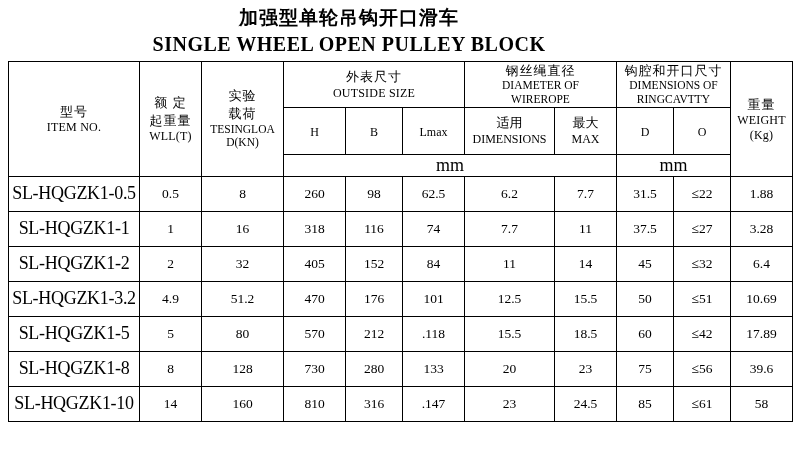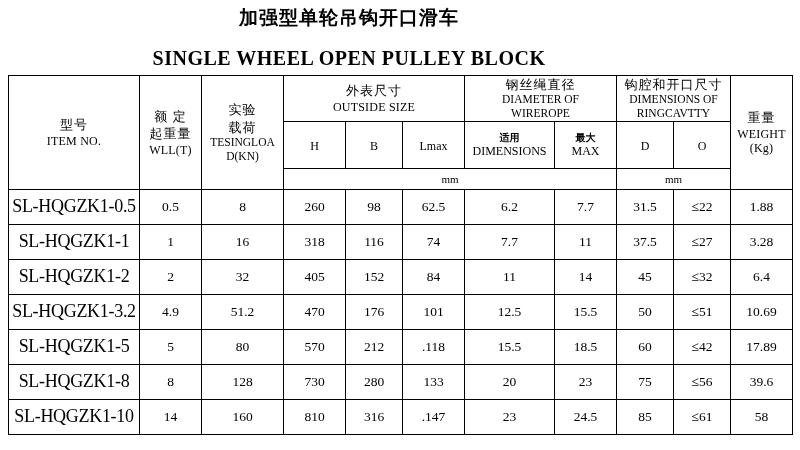--- a/index.html
+++ b/index.html
@@ -31,21 +31,21 @@
     font-weight: bold;
     letter-spacing: 1px;
     line-height: 1.25;
   }
   .title-en {
     font-family: "Liberation Serif", serif;
     font-size: 20px;
     font-weight: bold;
     letter-spacing: 0.5px;
     line-height: 1.3;
-    margin-top: 15px;
+    margin-top: 1px;
   }
   table.spec {
     border-collapse: collapse;
     width: 784px;
     table-layout: fixed;
     margin: 2px 0 0 0;
   }
   table.spec td, table.spec th {
     border: 1px solid #000000;
     text-align: center;
@@ -66,32 +66,31 @@
     line-height: 1.2;
     letter-spacing: 0.2px;
   }
   .hdr-sm {
     font-family: Liberation Serif, serif;
     font-size: 11.5px;
     line-height: 1.2;
   }
   .sub-cn {
     font-family: "Liberation Sans", sans-serif;
-    font-size: 10px;
+    font-size: 13px;
     line-height: 1.3;
-    font-weight: bold;
   }
   .sub-en {
     font-family: "Liberation Serif", serif;
     font-size: 12px;
     line-height: 1.2;
   }
   .unit {
     font-family: "Liberation Serif", serif;
-    font-size: 11px;
+    font-size: 18px;
     height: 20px;
   }
   .r-item {
     font-family: "Liberation Mono", monospace;
     font-size: 18px;
     text-align: left;
     padding-left: 6px;
     letter-spacing: -0.3px;
   }
   .r-val {

